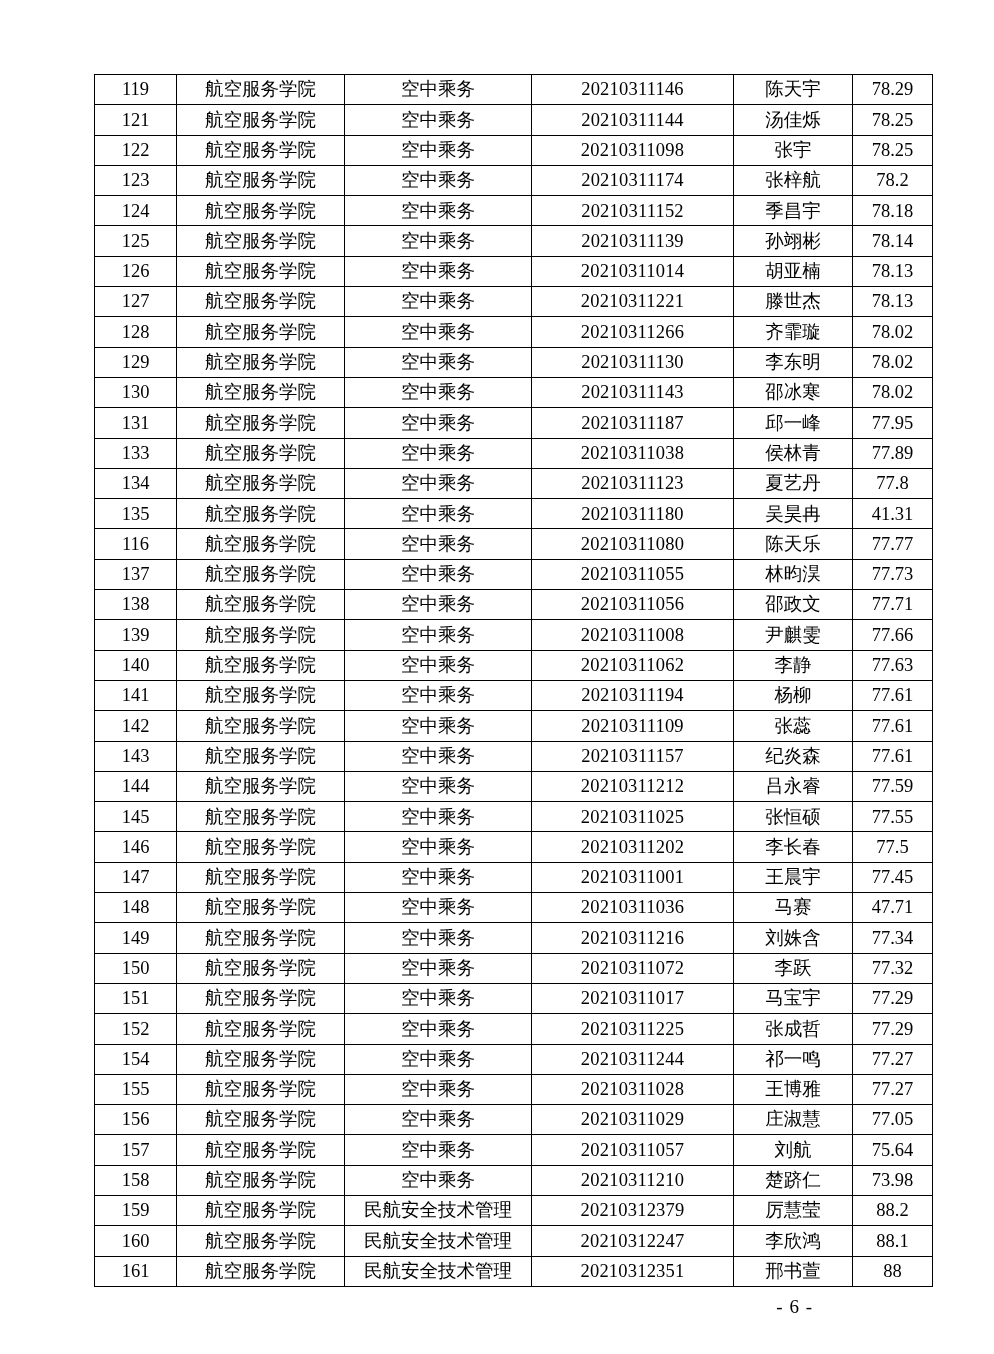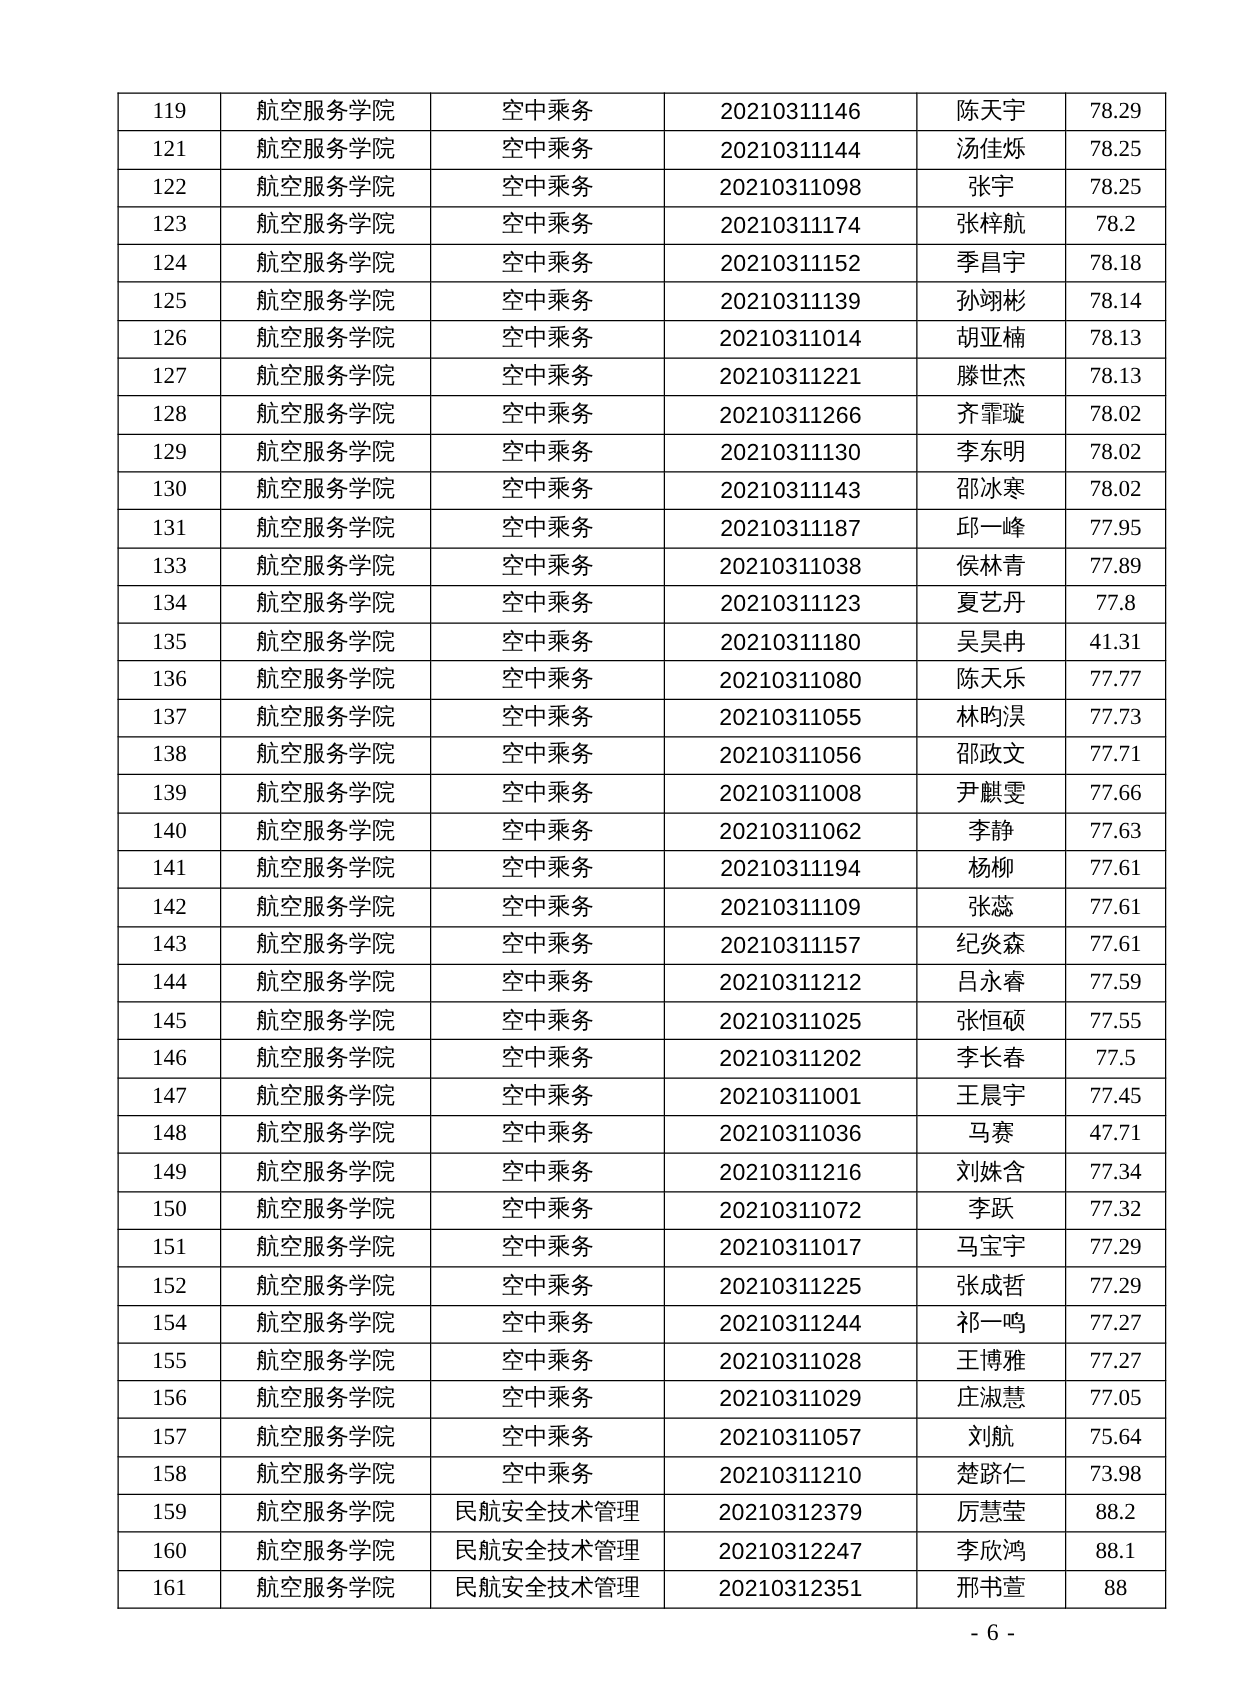--- a/index.html
+++ b/index.html
@@ -41,21 +41,21 @@
   col.c-college { width: 168px; }
   col.c-major { width: 187px; }
   col.c-examid { width: 202px; }
   col.c-name { width: 119px; }
   col.c-score { width: 80px; }
 
   td.index, td.score {
     font-family: "Liberation Serif", "DejaVu Serif", serif;
   }
   td.examid {
-    font-family: Liberation Sans, sans-serif;
+    font-family: Liberation Serif, serif;
     letter-spacing: 0.2px;
   }
   td.college, td.major, td.name {
     font-family: "DejaVu Serif", "Liberation Serif", serif;
     font-size: 18px;
   }
   .footer {
     position: absolute;
     left: 0;
     right: 62px;
@@ -195,21 +195,21 @@
         </tr>
         <tr>
           <td class="index">135</td>
           <td class="college">航空服务学院</td>
           <td class="major">空中乘务</td>
           <td class="examid">20210311180</td>
           <td class="name">吴昊冉</td>
           <td class="score">41.31</td>
         </tr>
         <tr>
-          <td class="index">136</td>
+          <td class="index">116</td>
           <td class="college">航空服务学院</td>
           <td class="major">空中乘务</td>
           <td class="examid">20210311080</td>
           <td class="name">陈天乐</td>
           <td class="score">77.77</td>
         </tr>
         <tr>
           <td class="index">137</td>
           <td class="college">航空服务学院</td>
           <td class="major">空中乘务</td>

